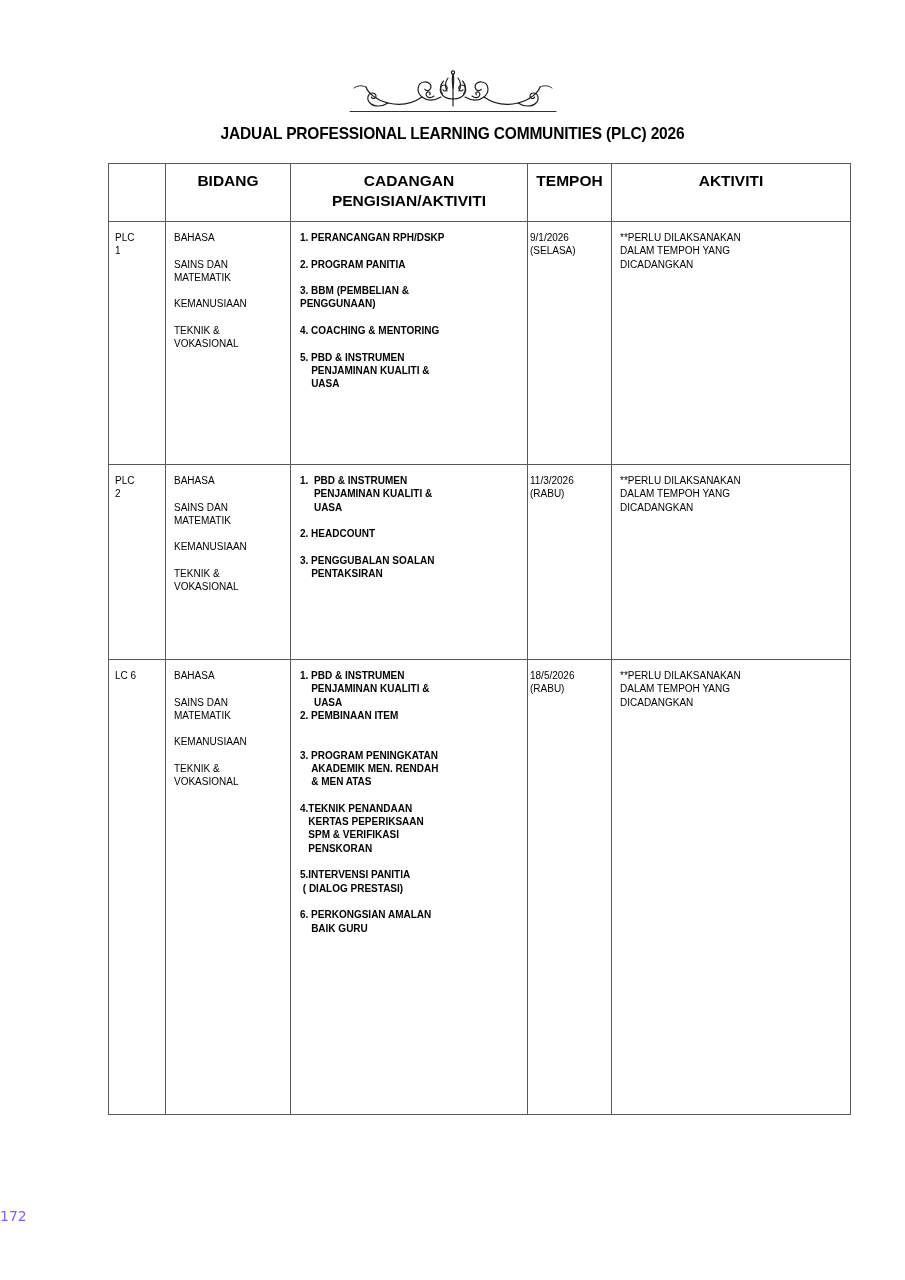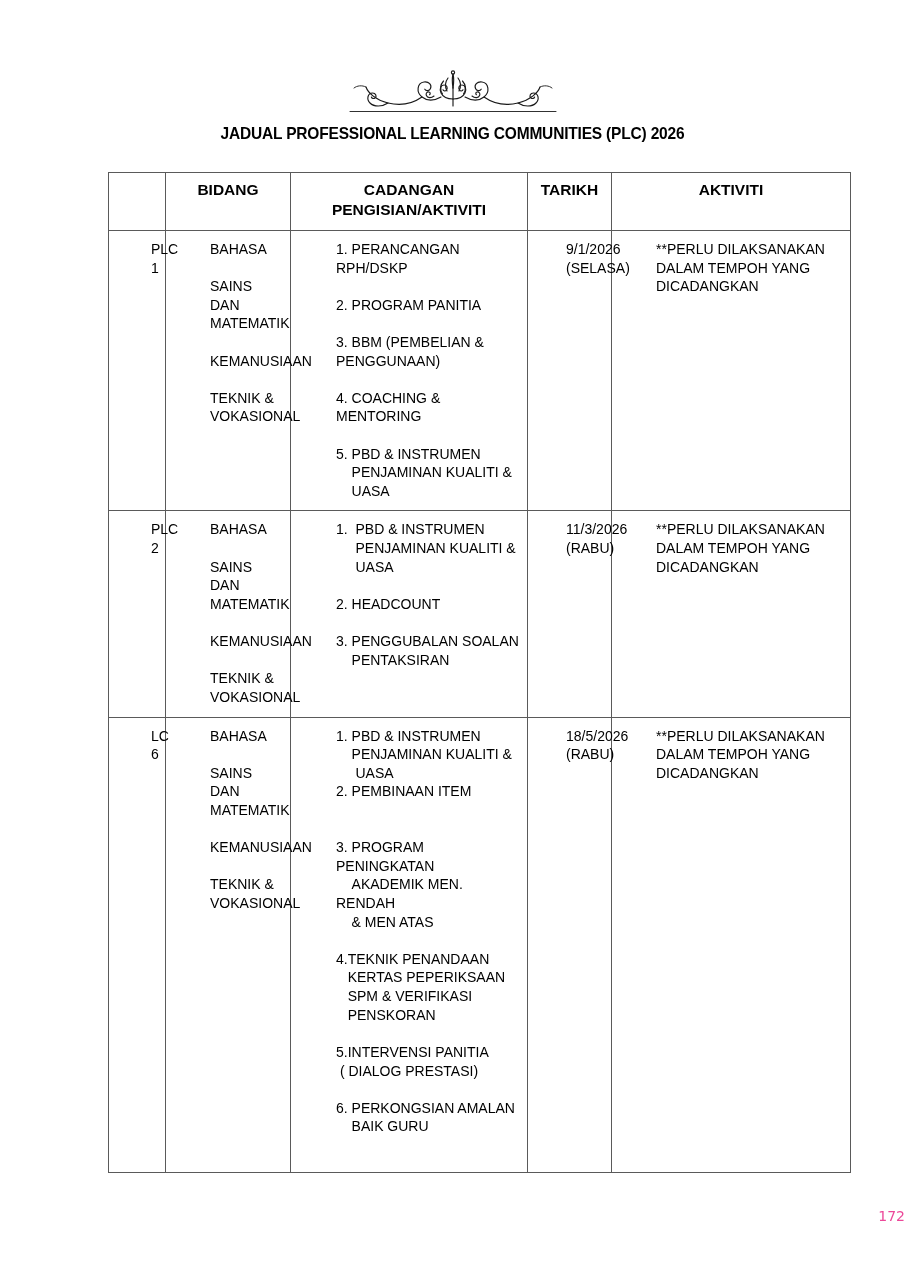--- a/index.html
+++ b/index.html
@@ -49,21 +49,21 @@
     font-weight: bold;
     letter-spacing: -0.2px;
     font-family: "Liberation Sans Narrow", "Liberation Sans", sans-serif;
     transform: scaleX(0.94);
   }
 
   
   .tbl {
     position: absolute;
     left: 108px;
-    top: 172px;
+    top: 163px;
     width: 742px;
     border-collapse: collapse;
     table-layout: fixed;
   }
   .tbl td, .tbl th {
     border: 1px solid #5a5a5a;
     vertical-align: top;
     padding: 0;
   }
   .col-a { width: 57px; }
@@ -78,46 +78,45 @@
     font-size: 15.5px;
     font-family: "Liberation Sans Narrow", "Liberation Sans", sans-serif;
     padding: 7px 2px 9px 2px;
     line-height: 1.32;
     vertical-align: top;
     letter-spacing: 0px;
   }
   .tbl thead th.blank-head { }
 
   .cell-inner {
-    font-size: 14px;
+    font-size: 10px;
     line-height: 1.33;
     padding: 9px 6px 10px 7px;
     white-space: pre-wrap;
-    margin-left: 36px;
   }
   .cell-code .cell-inner { padding-left: 6px; }
   .cell-date .cell-inner {
     text-align: left;
     padding-left: 2px;
     padding-right: 2px;
   }
   .cell-note .cell-inner { padding-left: 8px; }
-  .cell-act .cell-inner { padding-left: 9px; }
+  .cell-act .cell-inner { padding-left: 9px; font-weight: bold; }
   .cell-bidang .cell-inner { padding-left: 8px; }
 
   
   .page-num {
     position: absolute;
     top: 1208px;
     left: 0;
     width: 905px;
-    text-align: right;
+    text-align: left;
     font-size: 14px;
     font-family: "DejaVu Sans", sans-serif;
-    color: #ec4899;
+    color: #8b5cf6;
   }
 </style>
 </head>
 <body>
 
 <div class="page">
 
   <div class="ornament-wrap">
     <svg width="230" height="52" viewBox="0 0 230 52" fill="none" stroke="#1a1a1a" stroke-width="1.15" stroke-linecap="round">
 
@@ -175,21 +174,21 @@
         <col class="col-c">
         <col class="col-d">
         <col class="col-e">
     </colgroup>
     <thead>
       <tr>
         <th class="blank-head"></th>
         <th>BIDANG</th>
         <th>CADANGAN
 PENGISIAN/AKTIVITI</th>
-        <th>TARIKH</th>
+        <th>TEMPOH</th>
         <th>AKTIVITI</th>
       </tr>
     </thead>
     <tbody>
       <tr style="height:243px">
         <td class="cell-code">
             <div class="cell-inner">PLC
 1</div>
           </td>
         <td class="cell-bidang">

